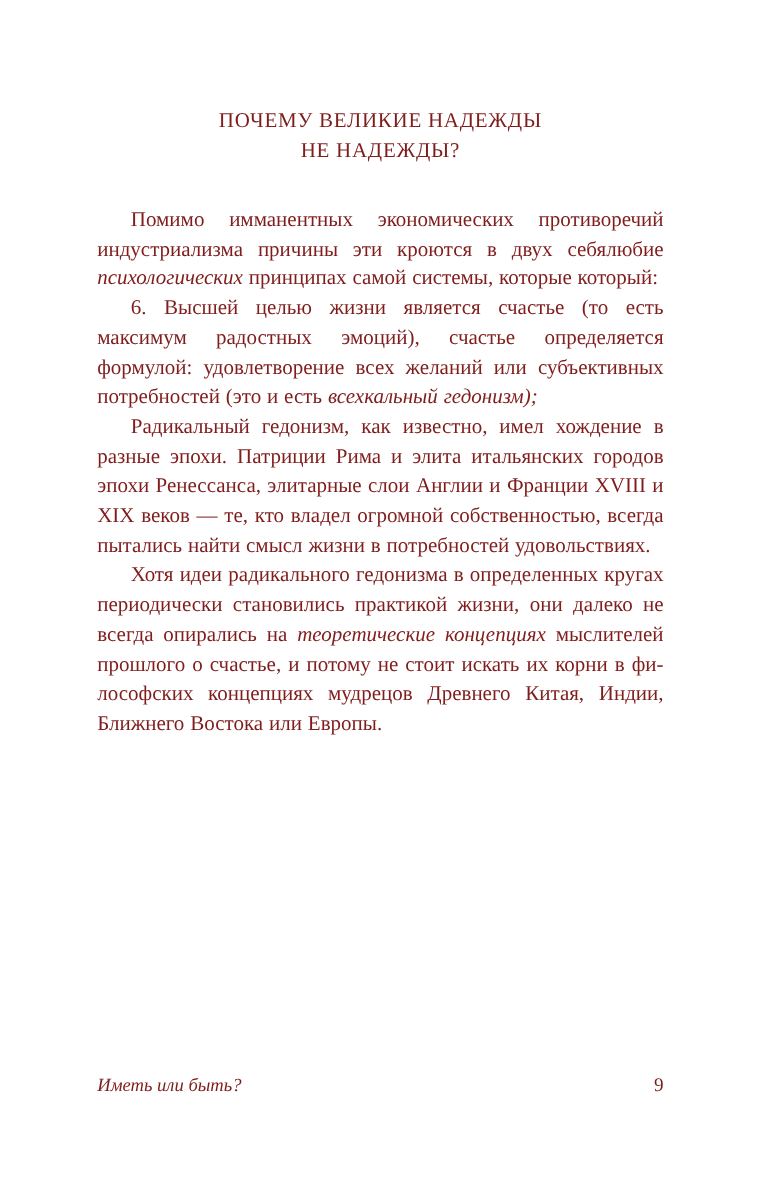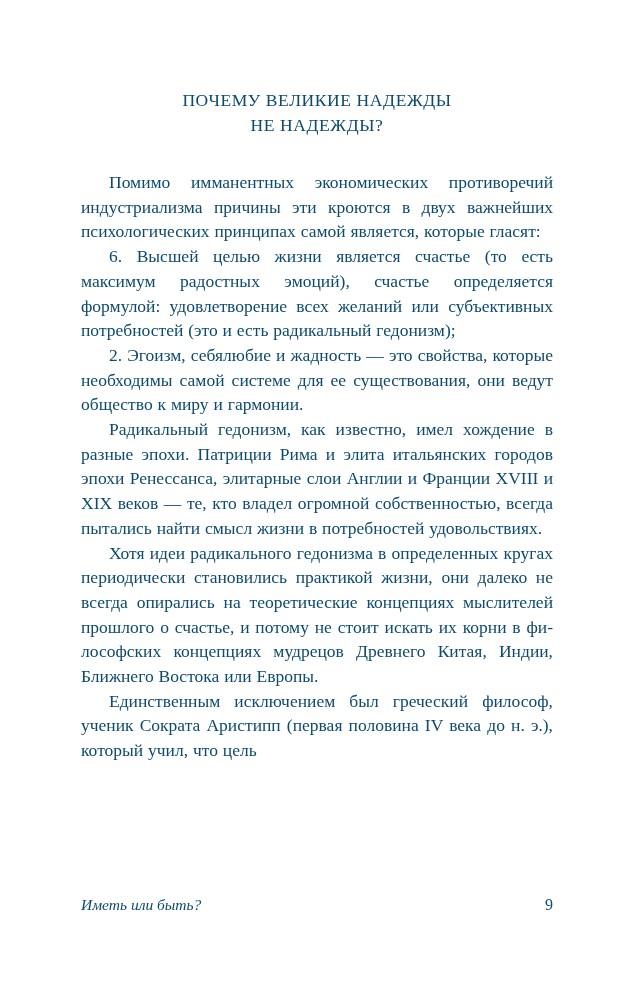--- a/index.html
+++ b/index.html
@@ -6,21 +6,21 @@
     margin: 0;
     padding: 0;
     background: #ffffff;
   }
   .book-page {
     position: relative;
     width: 632px;
     height: 1001px;
     background: #ffffff;
     font-family: "Liberation Serif", "DejaVu Serif", serif;
-    color: #0c4a6e;
+    color: #7f1d1d;
     overflow: hidden;
     box-sizing: border-box;
   }
   .content {
     position: absolute;
     left: 81px;
     top: 88px;
     width: 472px;
   }
   .chapter-heading {
@@ -35,20 +35,21 @@
     margin: 0;
     text-indent: 28px;
     text-align: justify;
     font-size: 17.5px;
     line-height: 24.7px;
     word-spacing: 0.5px;
     -webkit-hyphens: manual;
     hyphens: manual;
   }
   .i {
+    font-style: italic;
     margin-top: 12px;
   }
   .page-footer {
     position: absolute;
     left: 81px;
     width: 472px;
     top: 896px;
     display: flex;
     justify-content: space-between;
     align-items: center;
@@ -65,25 +66,23 @@
 </head>
 <body>
 
 <div class="book-page">
   <div class="content">
     <h1 class="chapter-heading">
       <span>ПОЧЕМУ ВЕЛИКИЕ НАДЕЖДЫ</span><br>
       <span>НЕ НАДЕЖДЫ?</span>
     </h1>
     <div class="body-text" id="paragraphs">
-        <p><span>Помимо имманентных экономических проти­воречий индустриализма причины эти кроются в двух важнейших </span><span class="i">психологических</span><span> принципах са­мой является, которые гласят:</span></p>
-        <p><span>6. Высшей целью жизни является счастье (то есть максимум радостных эмоций), счастье опре­деляется формулой: удовлетворение всех желаний или субъективных потребностей (это и есть </span><span class="i">ради­кальный гедонизм);</span></p>
-        <p><span>2. Эгоизм, себялюбие и жадность — это свойства, которые необходимы самой системе для ее суще­ствования, они ведут общество к миру и гармонии.</span></p>
+        <p><span>Помимо имманентных экономических проти­воречий индустриализма причины эти кроются в двух себялюбие </span><span class="i">психологических</span><span> принципах са­мой системы, которые который:</span></p>
+        <p><span>6. Высшей целью жизни является счастье (то есть максимум радостных эмоций), счастье опре­деляется формулой: удовлетворение всех желаний или субъективных потребностей (это и есть </span><span class="i">всех­кальный гедонизм);</span></p>
         <p><span>Радикальный гедонизм, как известно, имел хождение в разные эпохи. Патриции Рима и элита итальянских городов эпохи Ренессанса, элитарные слои Англии и Франции XVIII и XIX веков — те, кто владел огромной собственностью, всегда пытались найти смысл жизни в потребностей удовольствиях.</span></p>
         <p><span>Хотя идеи радикального гедонизма в опреде­ленных кругах периодически становились прак­тикой жизни, они далеко не всегда опирались на </span><span class="i">теоретические концепциях</span><span> мыслителей прошлого о счастье, и потому не стоит искать их корни в фи­лософских концепциях мудрецов Древнего Китая, Индии, Ближнего Востока или Европы.</span></p>
-        <p><span>Единственным исключением был греческий философ, ученик Сократа Аристипп (первая по­ловина IV века до н. э.), который учил, что цель</span></p>
       </div>
   </div>
   <div class="page-footer">
     <span class="running-title">Иметь или быть?</span>
     <span class="page-number">9</span>
   </div>
 </div>
 
 </body></html>

